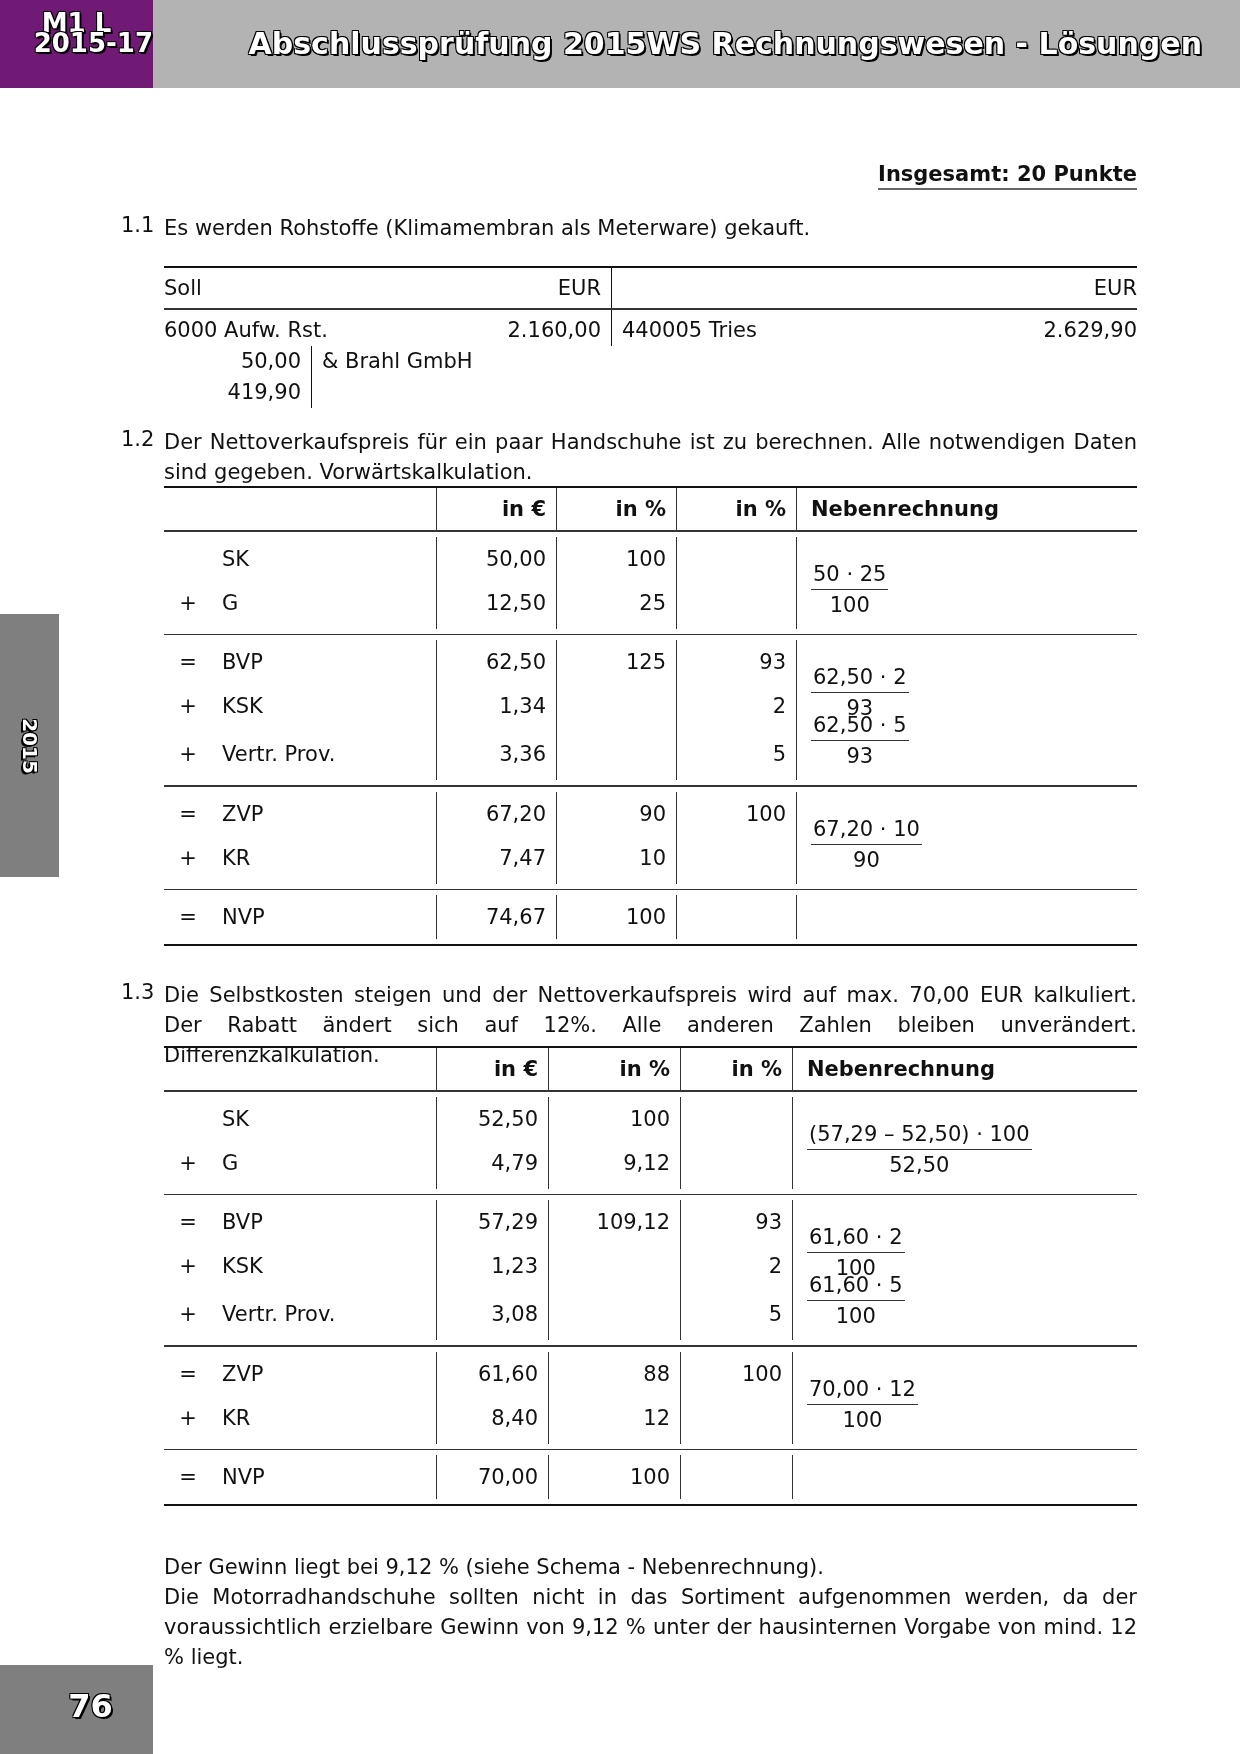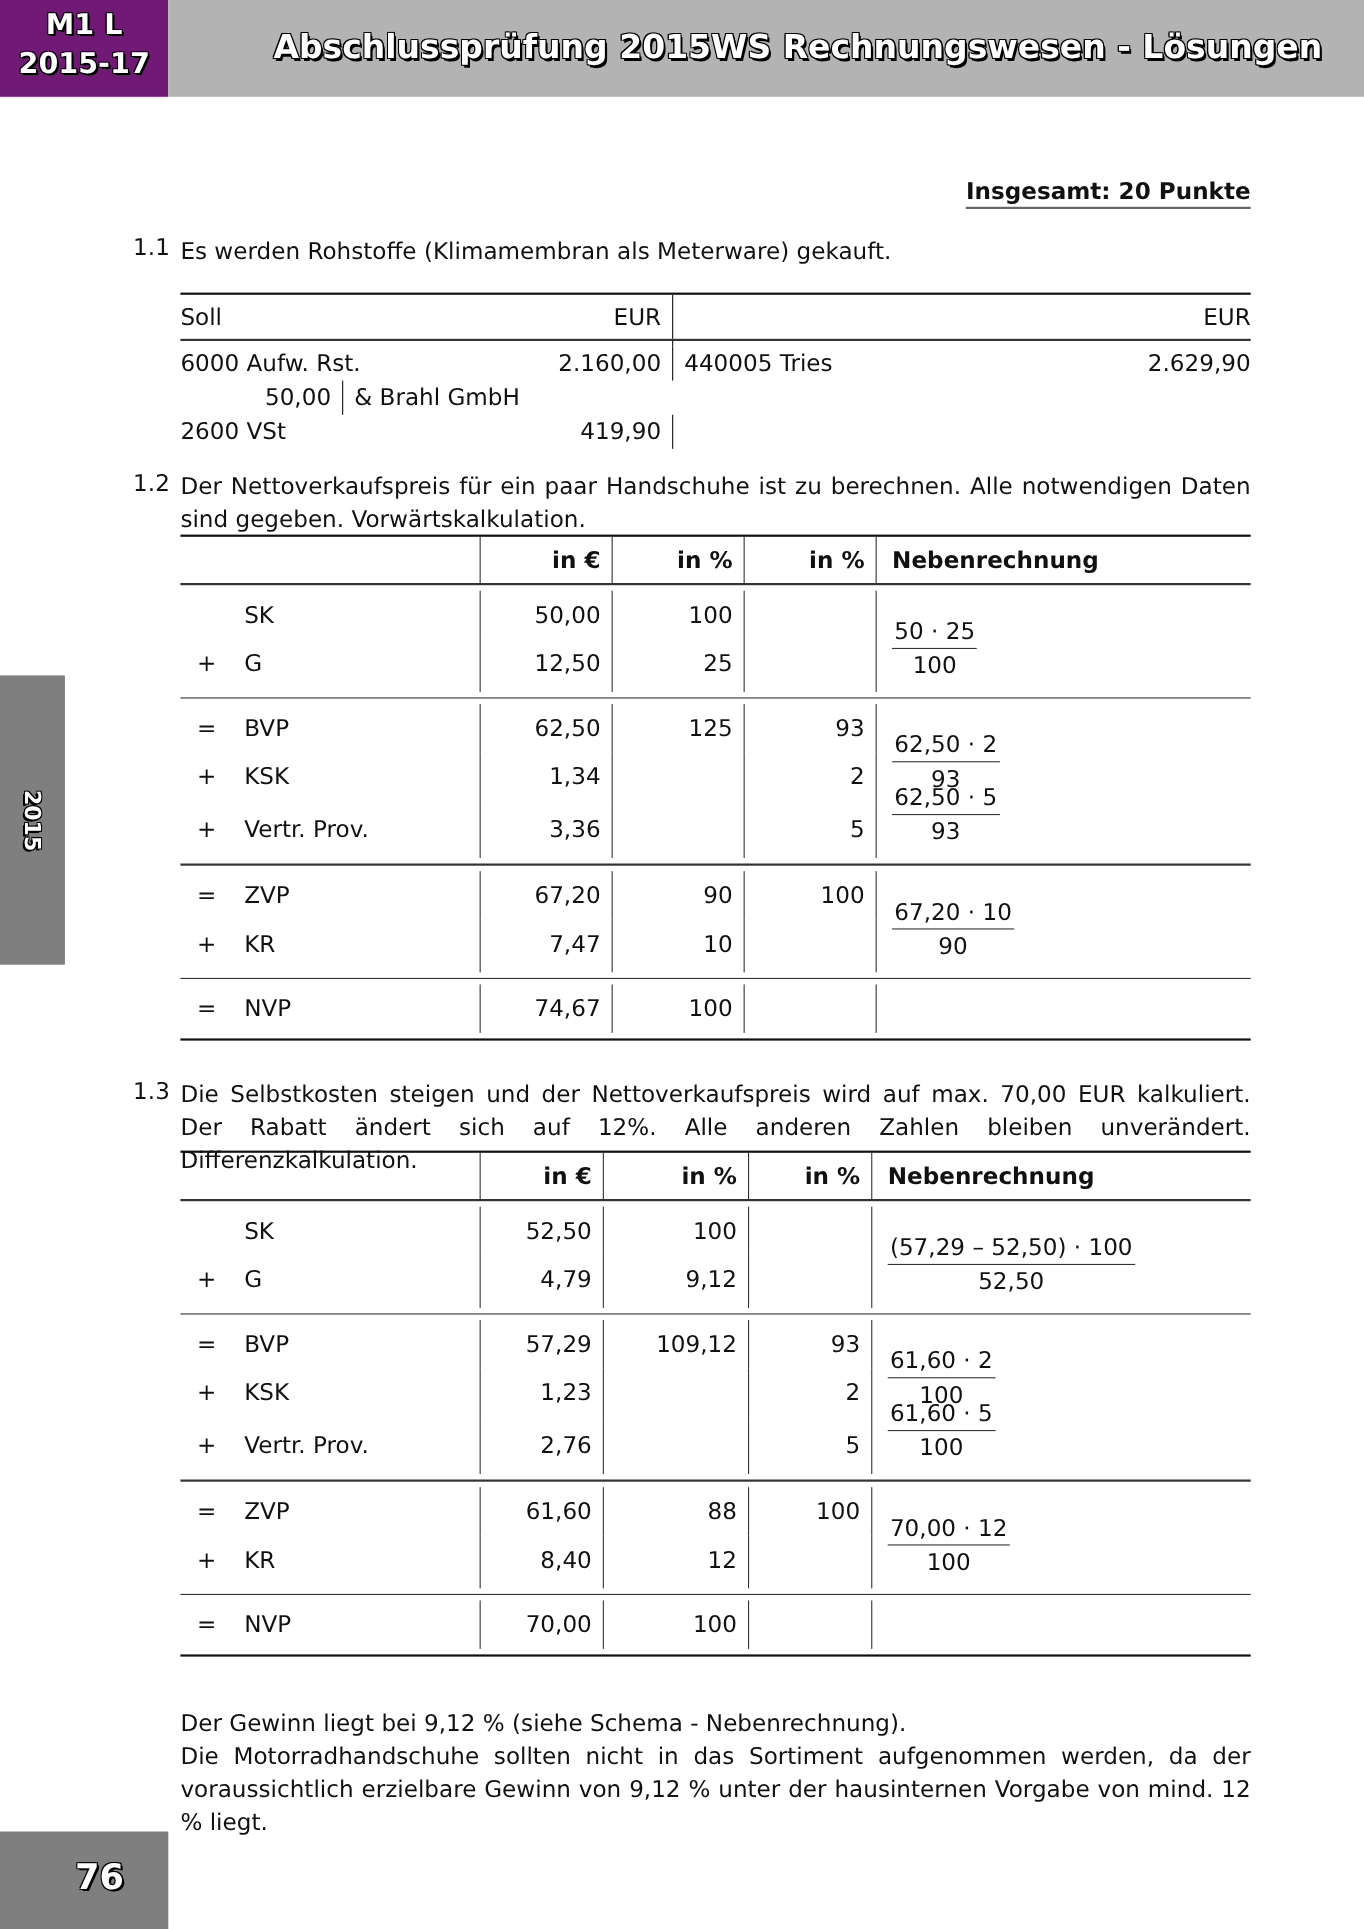--- a/index.html
+++ b/index.html
@@ -1,21 +1,21 @@
 <!DOCTYPE html>
 <html><head>
 <meta charset="utf-8">
 <style>
   html, body { margin:0; padding:0; }
   body { width:1240px; height:1754px; position:relative; background:#ffffff; font-family:"DejaVu Sans", sans-serif; color:#111; overflow:hidden; }
   .outline-text { color:#fff; font-family:"DejaVu Sans", sans-serif; font-weight:bold;
     text-shadow: -1px -1px 0 #000, 1px -1px 0 #000, -1px 1px 0 #000, 1px 1px 0 #000, 2px 2px 0 #000; }
   #hdr-left { position:absolute; left:0; top:0; width:153px; height:88px; background:#701a75; }
   #hdr-left .l1 { position:absolute; top:8px; width:153px; text-align:center; font-size:26px; }
-  #hdr-left .l2 { position:absolute; top:43px; width:153px; text-align:center; font-size:26px; }
+  #hdr-left .l2 { position:absolute; top:28px; width:153px; text-align:right; font-size:26px; }
   #hdr-right { position:absolute; left:153px; top:0; width:1087px; height:88px; background:#b3b3b3; }
   #hdr-right .t { position:absolute; right:38px; top:26px; font-size:30px; white-space:nowrap; }
   #side-tab { position:absolute; left:0; top:614px; width:59px; height:263px; background:#7f7f7f; }
   #side-tab .t { position:absolute; left:50%; top:50%; transform:translate(-50%,-50%) rotate(90deg); font-size:20px; white-space:nowrap; }
   #page-num { position:absolute; left:0; top:1665px; width:153px; height:89px; background:#7f7f7f; }
   #page-num .t { position:absolute; top:22px; width:181px; text-align:center; font-size:32px; }
   #points { position:absolute; right:103px; top:162px; font-size:21px; font-weight:bold; border-bottom:2px solid #666; padding-bottom:2px; }
   .par { position:absolute; left:164px; width:973px; font-size:21px; line-height:30px; text-align:justify; }
   .num { position:absolute; left:121px; font-size:21px; }
 
@@ -82,21 +82,20 @@
     <div class="bc2">2.160,00</div>
     <div class="bc3">440005 Tries</div>
     <div class="bc4">2.629,90</div>
   </div>
   <div class="brow">
     <div class="bc2">50,00</div>
     <div class="bc3">&amp; Brahl GmbH</div>
     <div class="bc4"></div>
   </div>
   <div class="brow">
-    <div class="bc1">2600 VSt</div>
     <div class="bc2">419,90</div>
     <div class="bc3"></div>
     <div class="bc4"></div>
   </div>
 </div>
 
 <div class="num" style="top:427px;">1.2</div>
 <div class="par" style="top:427px;">Der Nettoverkaufspreis für ein paar Handschuhe ist zu berechnen. Alle notwendigen Daten sind gegeben. Vorwärtskalkulation.</div>
 <div class="calc" id="calc12" style="top:486px;">
     <div class="hr-thick"></div>
@@ -262,21 +261,21 @@
         <div class="cc5">
           <div class="frac" style="top: -22px;">
             <div class="n">61,60 · 2</div>
             <div class="d">100</div>
           </div>
         </div>
       </div>
       <div class="crow" style="height: 48px;">
         <div class="cc0 cell">+</div>
         <div class="cc1 cell">Vertr. Prov.</div>
-        <div class="cc2 cell" style="width: 112px;">2,76</div>
+        <div class="cc2 cell" style="width: 112px;">3,08</div>
         <div class="cc3 cell" style="width: 132px;"></div>
         <div class="cc4 cell" style="width: 112px;">5</div>
         <div class="cc5">
           <div class="frac" style="top: -22px;">
             <div class="n">61,60 · 5</div>
             <div class="d">100</div>
           </div>
         </div>
       </div>
     </div>

